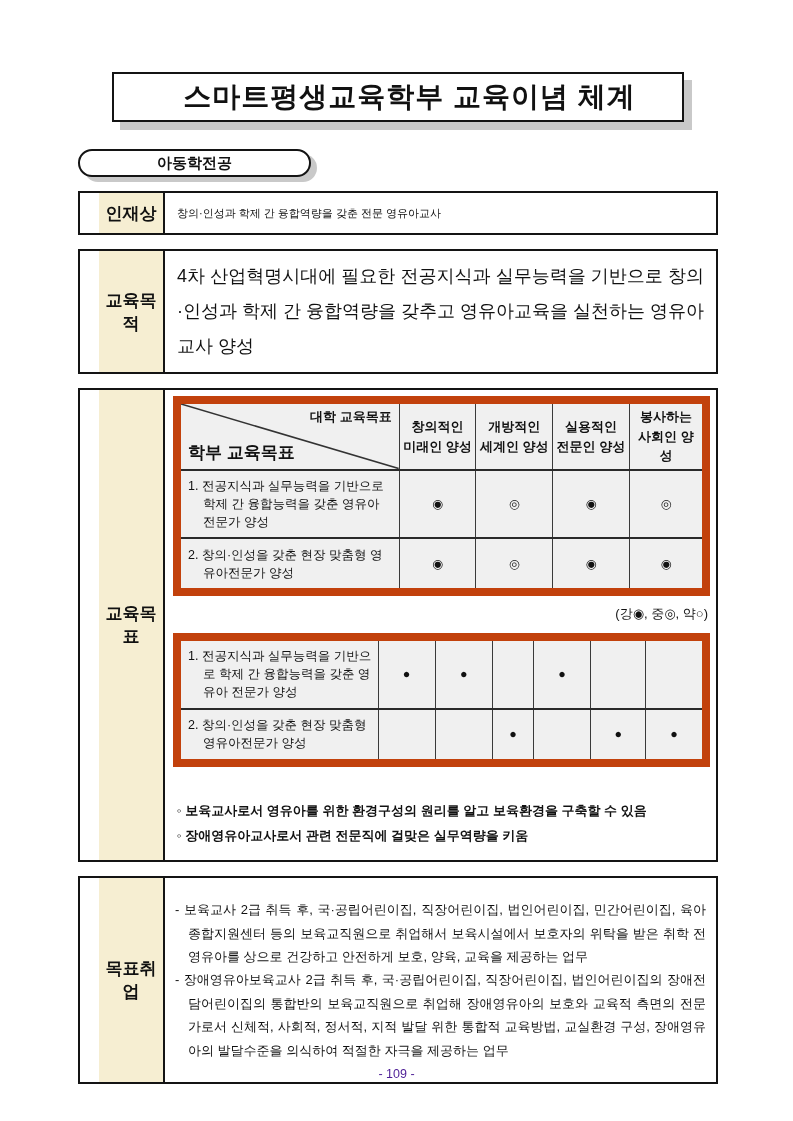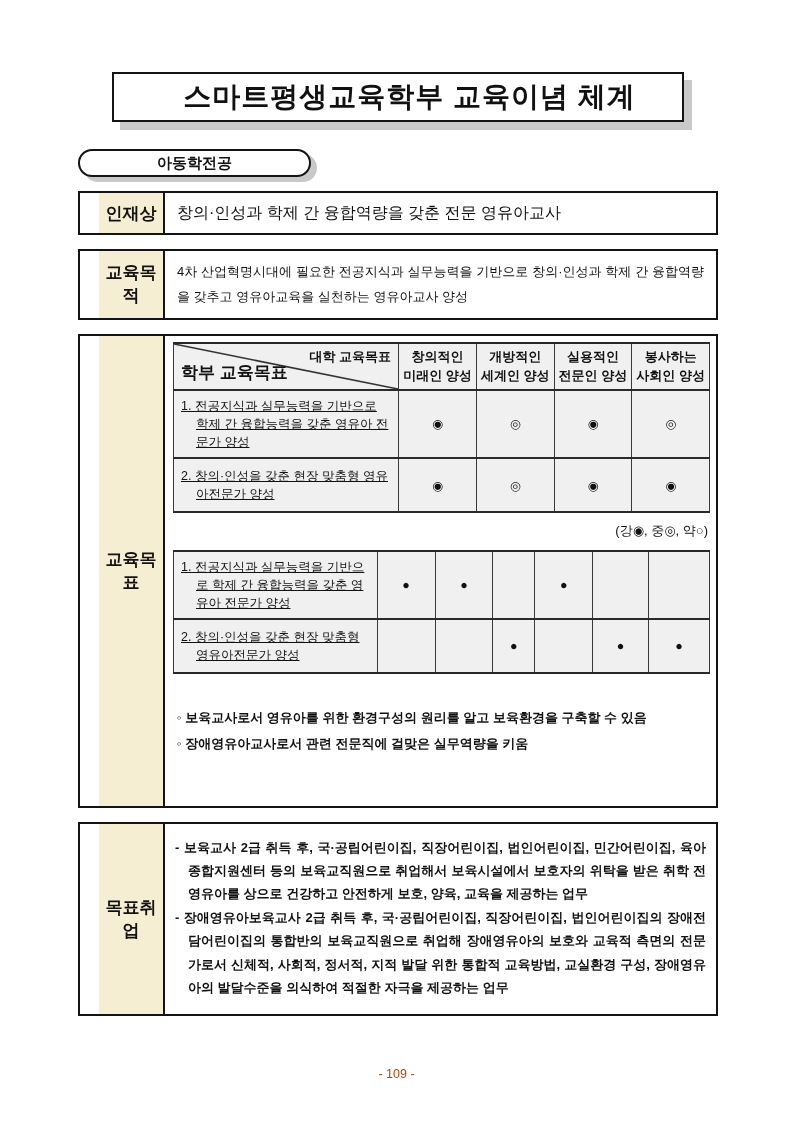--- a/index.html
+++ b/index.html
@@ -75,56 +75,55 @@
     font-weight: bold;
     font-size: 17px;
     text-align: center;
     margin-left: 19px;
   }
   .section-content {
     flex: 1;
     padding: 8px 12px;
   }
   .sec-talent { min-height: 44px; }
-  .sec-talent .section-content { display: flex; align-items: center; font-size: 16px; }
+  .sec-talent .section-content { display: flex; align-items: center; font-size: 11px; }
   .sec-purpose { min-height: 70px; }
   .sec-purpose .section-content {
     display: flex; align-items: center;
-    font-size: 13px; line-height: 1.95; text-align: justify; border-radius: 30px;
+    font-size: 18px; line-height: 1.95; text-align: justify; border-radius: 30px;
   }
   .sec-objectives { min-height: 474px; }
   .sec-objectives .section-content { padding: 6px 6px 10px 8px; }
   .sec-employment { min-height: 194px; }
-  .sec-employment .section-content { padding: 12px 10px; font-weight: bold; }
+  .sec-employment .section-content { padding: 20px 10px; }
 
   
   table.matrix {
     border-collapse: collapse;
     width: 100%;
     background: #f0f0f0;
-    border: 1px solid #c2410c;
+    border: 8px solid #c2410c;
     table-layout: fixed;
   }
   table.matrix td {
     border-left: 1px solid #3a3a3a;
     border-right: 1px solid #3a3a3a;
     border-top: 2px solid #2a2a2a;
     border-bottom: 2px solid #2a2a2a;
     text-align: center;
     vertical-align: middle;
     font-size: 12.5px;
     padding: 3px 2px;
   }
   table.matrix td.rowlabel {
     text-align: left;
     padding: 6px 6px 6px 22px;
     text-indent: -15px;
     line-height: 1.45;
     font-size: 12.5px;
-    text-decoration: underline;
   }
   td.corner {
     position: relative;
     padding: 0;
   }
   td.corner svg { position: absolute; inset: 0; width: 100%; height: 100%; }
   .corner-top {
     position: absolute; top: 4px; right: 7px;
     font-weight: bold; font-size: 13px;
   }
@@ -159,21 +158,21 @@
     text-indent: -13px;
   }
 
   .footer {
     position: absolute;
     bottom: 40px;
     left: 0;
     width: 100%;
     text-align: center;
     font-size: 12.5px;
-    color: #c2410c;
+    color: #4c1d95;
   }
 </style>
 </head>
 <body>
 
 <div class="page">
   <div class="content">
 
     <div class="title-box">
       <h1>스마트평생교육학부 교육이념 체계</h1>

